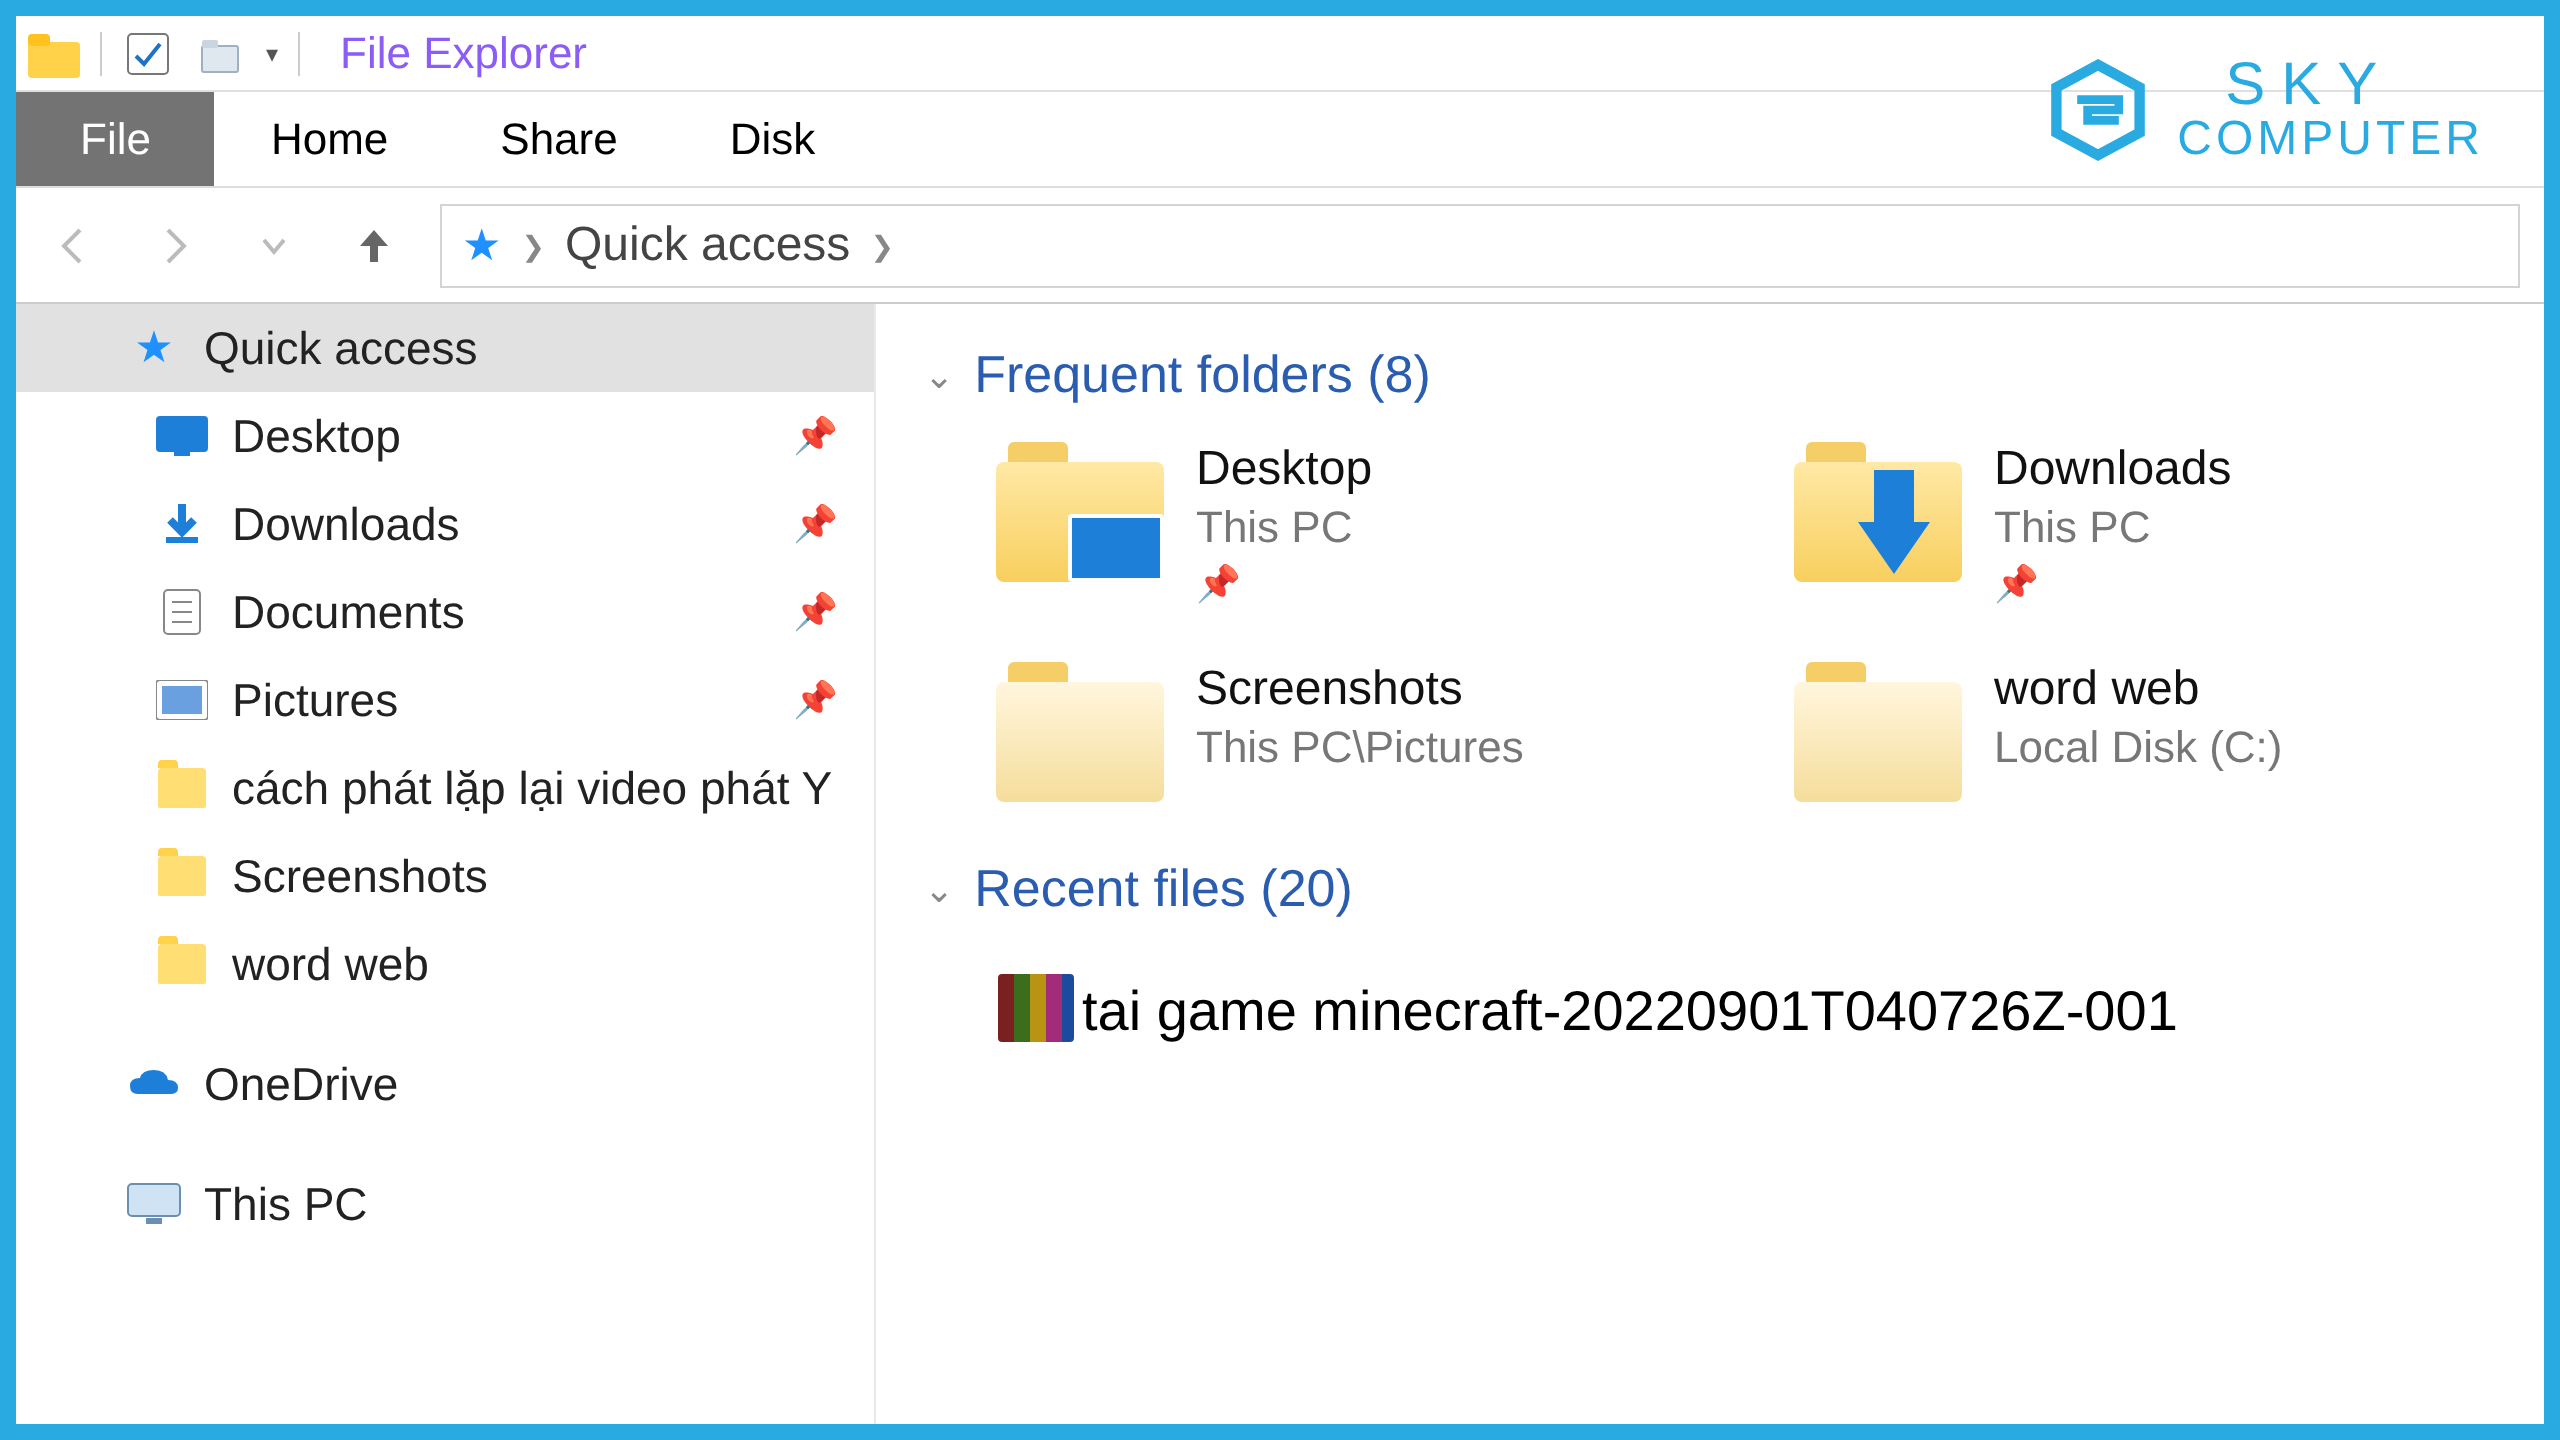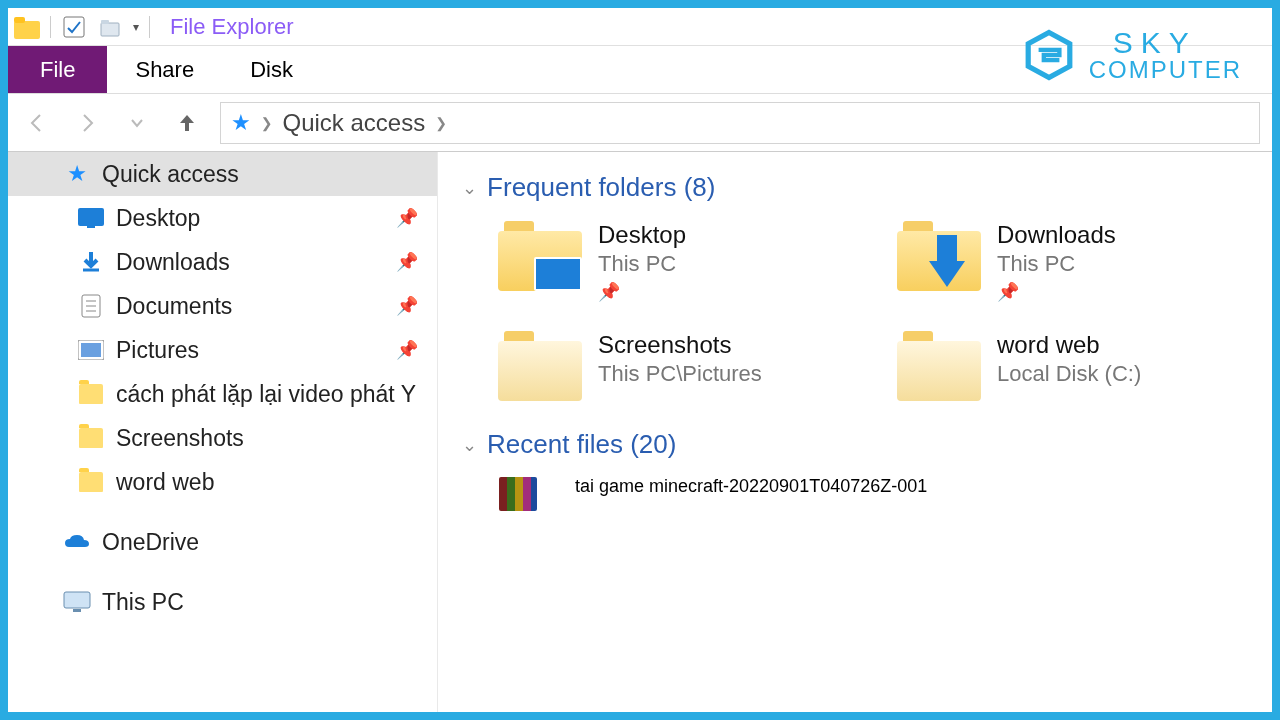--- a/index.html
+++ b/index.html
@@ -9,21 +9,21 @@
 .titlebar { height: 38px; display: flex; align-items: center; padding: 0 6px; gap: 10px; border-bottom: 1px solid #e0e0e0; }
 .titlebar .qat { display: flex; align-items: center; gap: 10px; }
 .qat-icon { width: 26px; height: 26px; display: flex; align-items: center; justify-content: center; }
 .titlebar .divider { width: 1px; height: 22px; background: #ccc; }
 .titlebar .dropdown-caret { font-size: 12px; color: #555; }
 .titlebar .title { font-size: 22px; color: #8b5cf6; margin-left: 10px; }
 
 
 .ribbon { height: 48px; display: flex; align-items: stretch; border-bottom: 1px solid #ddd; }
 .ribbon .tab { padding: 0 28px; display: flex; align-items: center; font-size: 22px; color: #000; cursor: pointer; }
-.ribbon .tab.file { background: #701a75; color: #fff; font-weight: 400; padding: 0 32px; }
+.ribbon .tab.file { background: #737373; color: #fff; font-weight: 400; padding: 0 32px; }
 
 
 .navbar { height: 58px; display: flex; align-items: center; border-bottom: 1px solid #ccc; padding: 0 12px; gap: 16px; }
 .nav-btn { width: 34px; height: 34px; display: flex; align-items: center; justify-content: center; color: #888; cursor: pointer; }
 .nav-btn.enabled { color: #555; }
 .address { flex: 1; height: 42px; border: 1px solid #d4d4d4; display: flex; align-items: center; padding: 0 10px; gap: 10px; font-size: 24px; color: #444; }
 .star-blue { color: #1e90ff; font-size: 22px; }
 .chevron { color: #888; font-size: 14px; }
 
 
@@ -54,21 +54,21 @@
 .folder-overlay { position: absolute; bottom: 0; right: 0; }
 .overlay-desktop { width: 48px; height: 34px; background: #1d7fd8; border: 2px solid #fff; border-radius: 2px; }
 .overlay-down { width: 0; height: 0; border-left: 18px solid transparent; border-right: 18px solid transparent; border-top: 26px solid #1d7fd8; position: relative; }
 .overlay-down::before { content: ""; position: absolute; top: -52px; left: -10px; width: 20px; height: 28px; background: #1d7fd8; }
 .folder-open { background: linear-gradient(#fff6dd,#f5dd9b); }
 .folder-meta .name { font-size: 24px; color: #111; }
 .folder-meta .loc { font-size: 22px; color: #777; margin-top: 2px; }
 .folder-meta .smallpin { color: #aaa; font-size: 18px; margin-top: 4px; display: inline-block; }
 
 .file-list { padding: 6px 0 0 58px; }
-.file-row { display: flex; align-items: flex-start; gap: 35px; height: 46px; font-size: 18px; cursor: pointer; }
+.file-row { display: flex; align-items: flex-end; gap: 1px; height: 46px; font-size: 28px; cursor: pointer; }
 .file-icon { width: 44px; height: 36px; display: flex; align-items: center; justify-content: center; }
 .rar-icon { background: linear-gradient(90deg,#7a2020 0 8px,#3a6d1c 8px 16px,#b89412 16px 24px,#a22c7a 24px 32px,#1c4a9c 32px); width: 38px; height: 34px; border-radius: 2px; }
 .shot-icon { width: 42px; height: 30px; background: #f5f5f5; border: 1px solid #ddd; position: relative; }
 .shot-icon::after{ content:""; position:absolute; top:4px; left:4px; width:22px; height:14px; background:#d8e6ef;}
 
 
 .brand { position: absolute; top: 20px; right: 30px; display: flex; align-items: center; gap: 14px; color: #29abe2; }
 .brand-hex { width: 52px; height: 52px; }
 .brand-text { display: flex; flex-direction: column; line-height: 1; }
 .brand-text .t1 { font-size: 30px; letter-spacing: 8px; font-weight: 400; margin-left: 24px; }
@@ -101,20 +101,21 @@
         </svg>
     </span>
     <span class="dropdown-caret">▾</span>
     <span class="divider"></span>
   </div>
   <span class="title">File Explorer</span>
 </div>
 
 <div class="ribbon">
   <div class="tab file">File</div>
+  <div class="tab">Home</div>
   <div class="tab">Share</div>
   <div class="tab">Disk</div>
 </div>
 
 <div class="navbar">
   <div class="nav-btn">
       <svg width="24" height="24" viewBox="0 0 24 24">
         <path d="M15 4 L7 12 L15 20" fill="none" stroke="#bbb" stroke-width="2"></path>
       </svg>
     </div>

